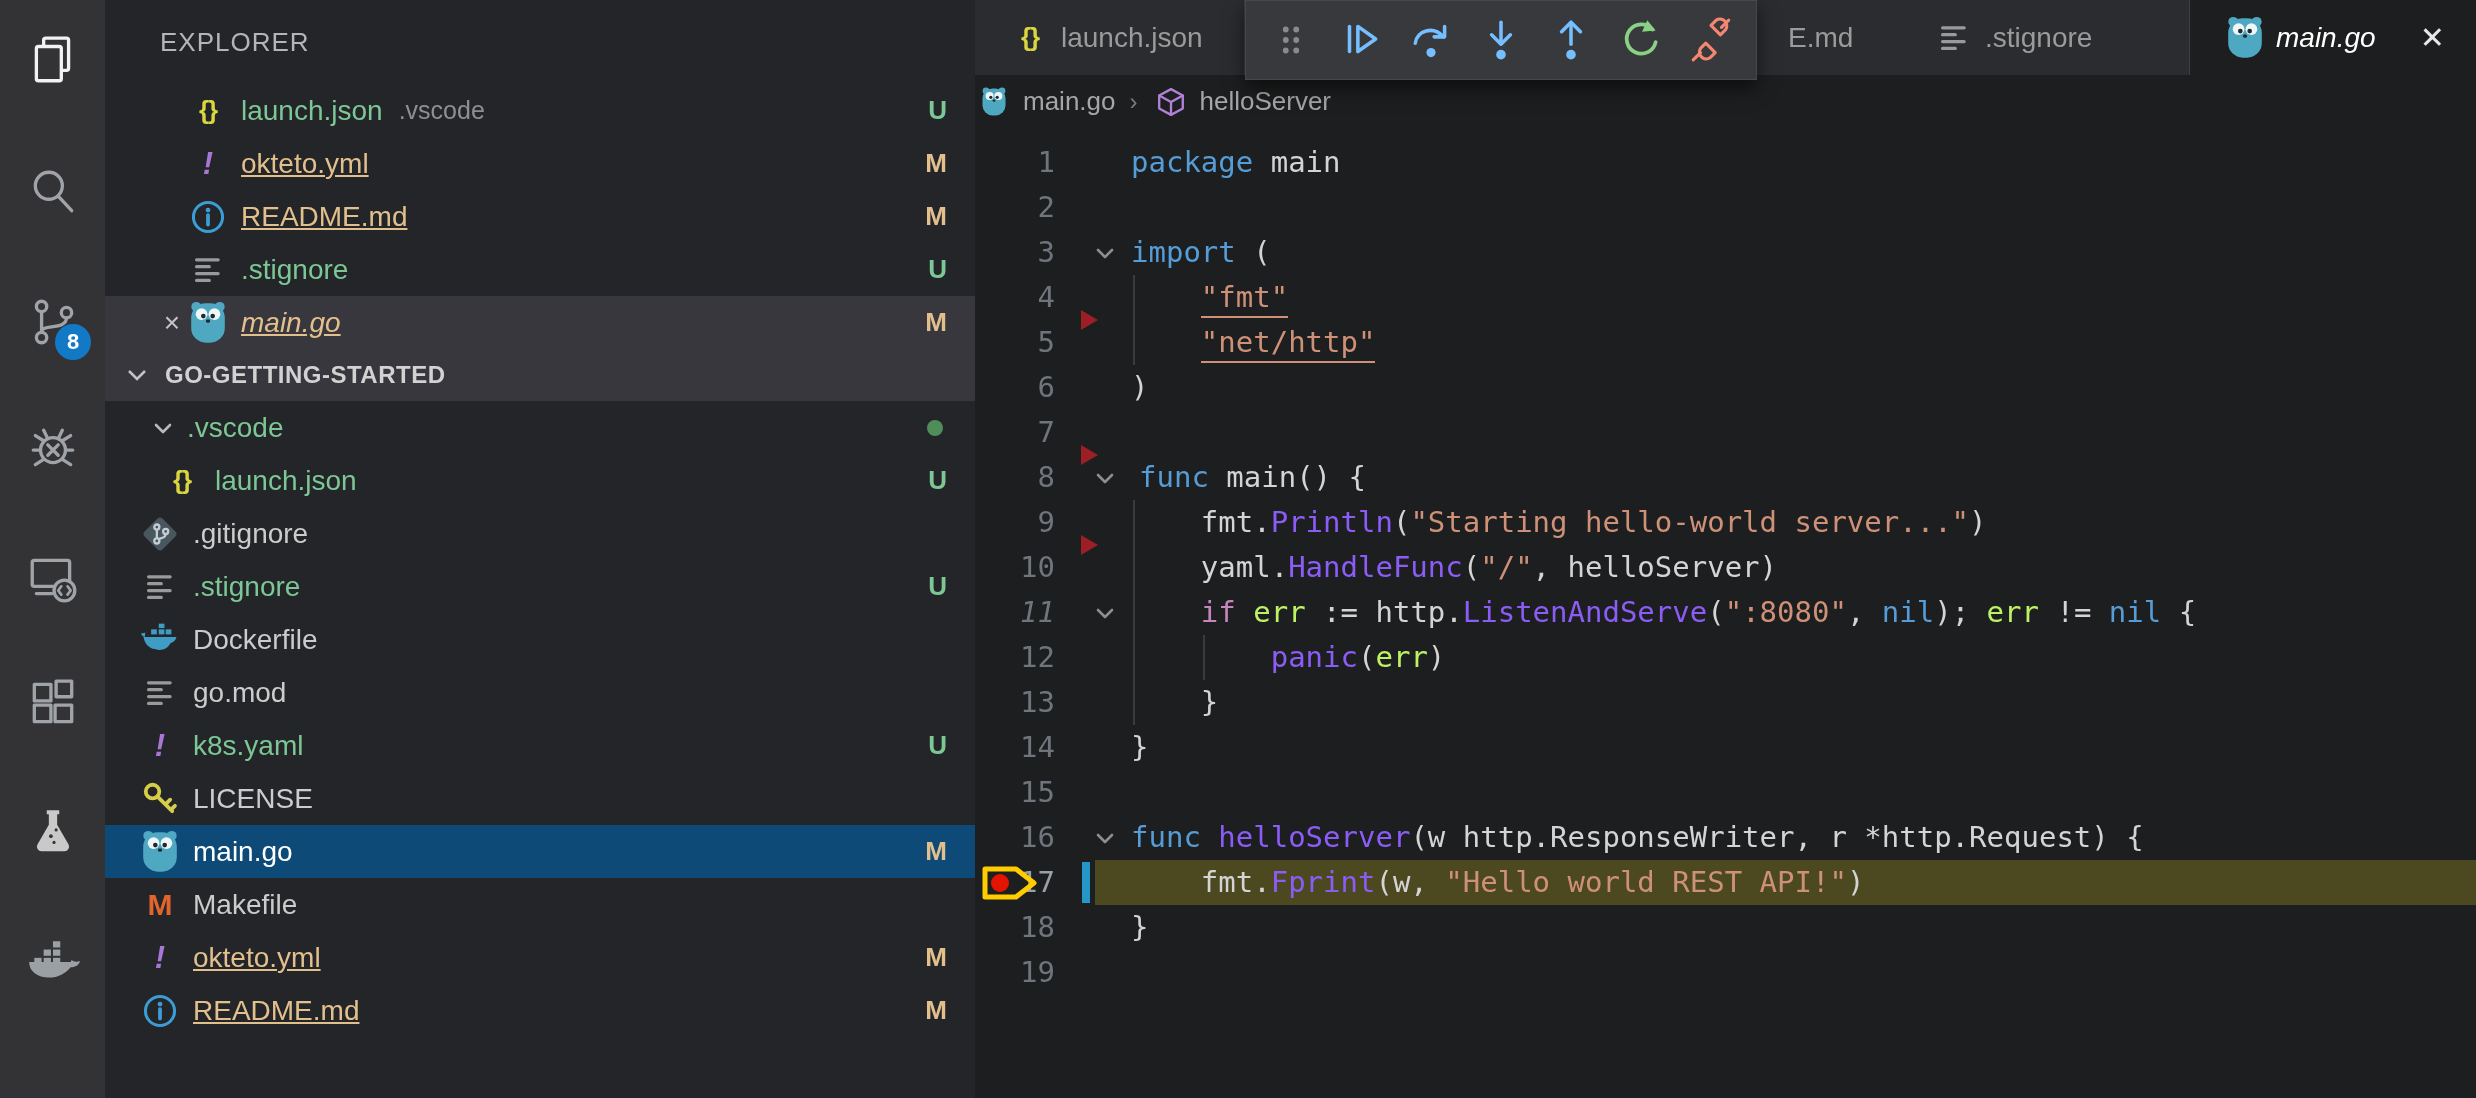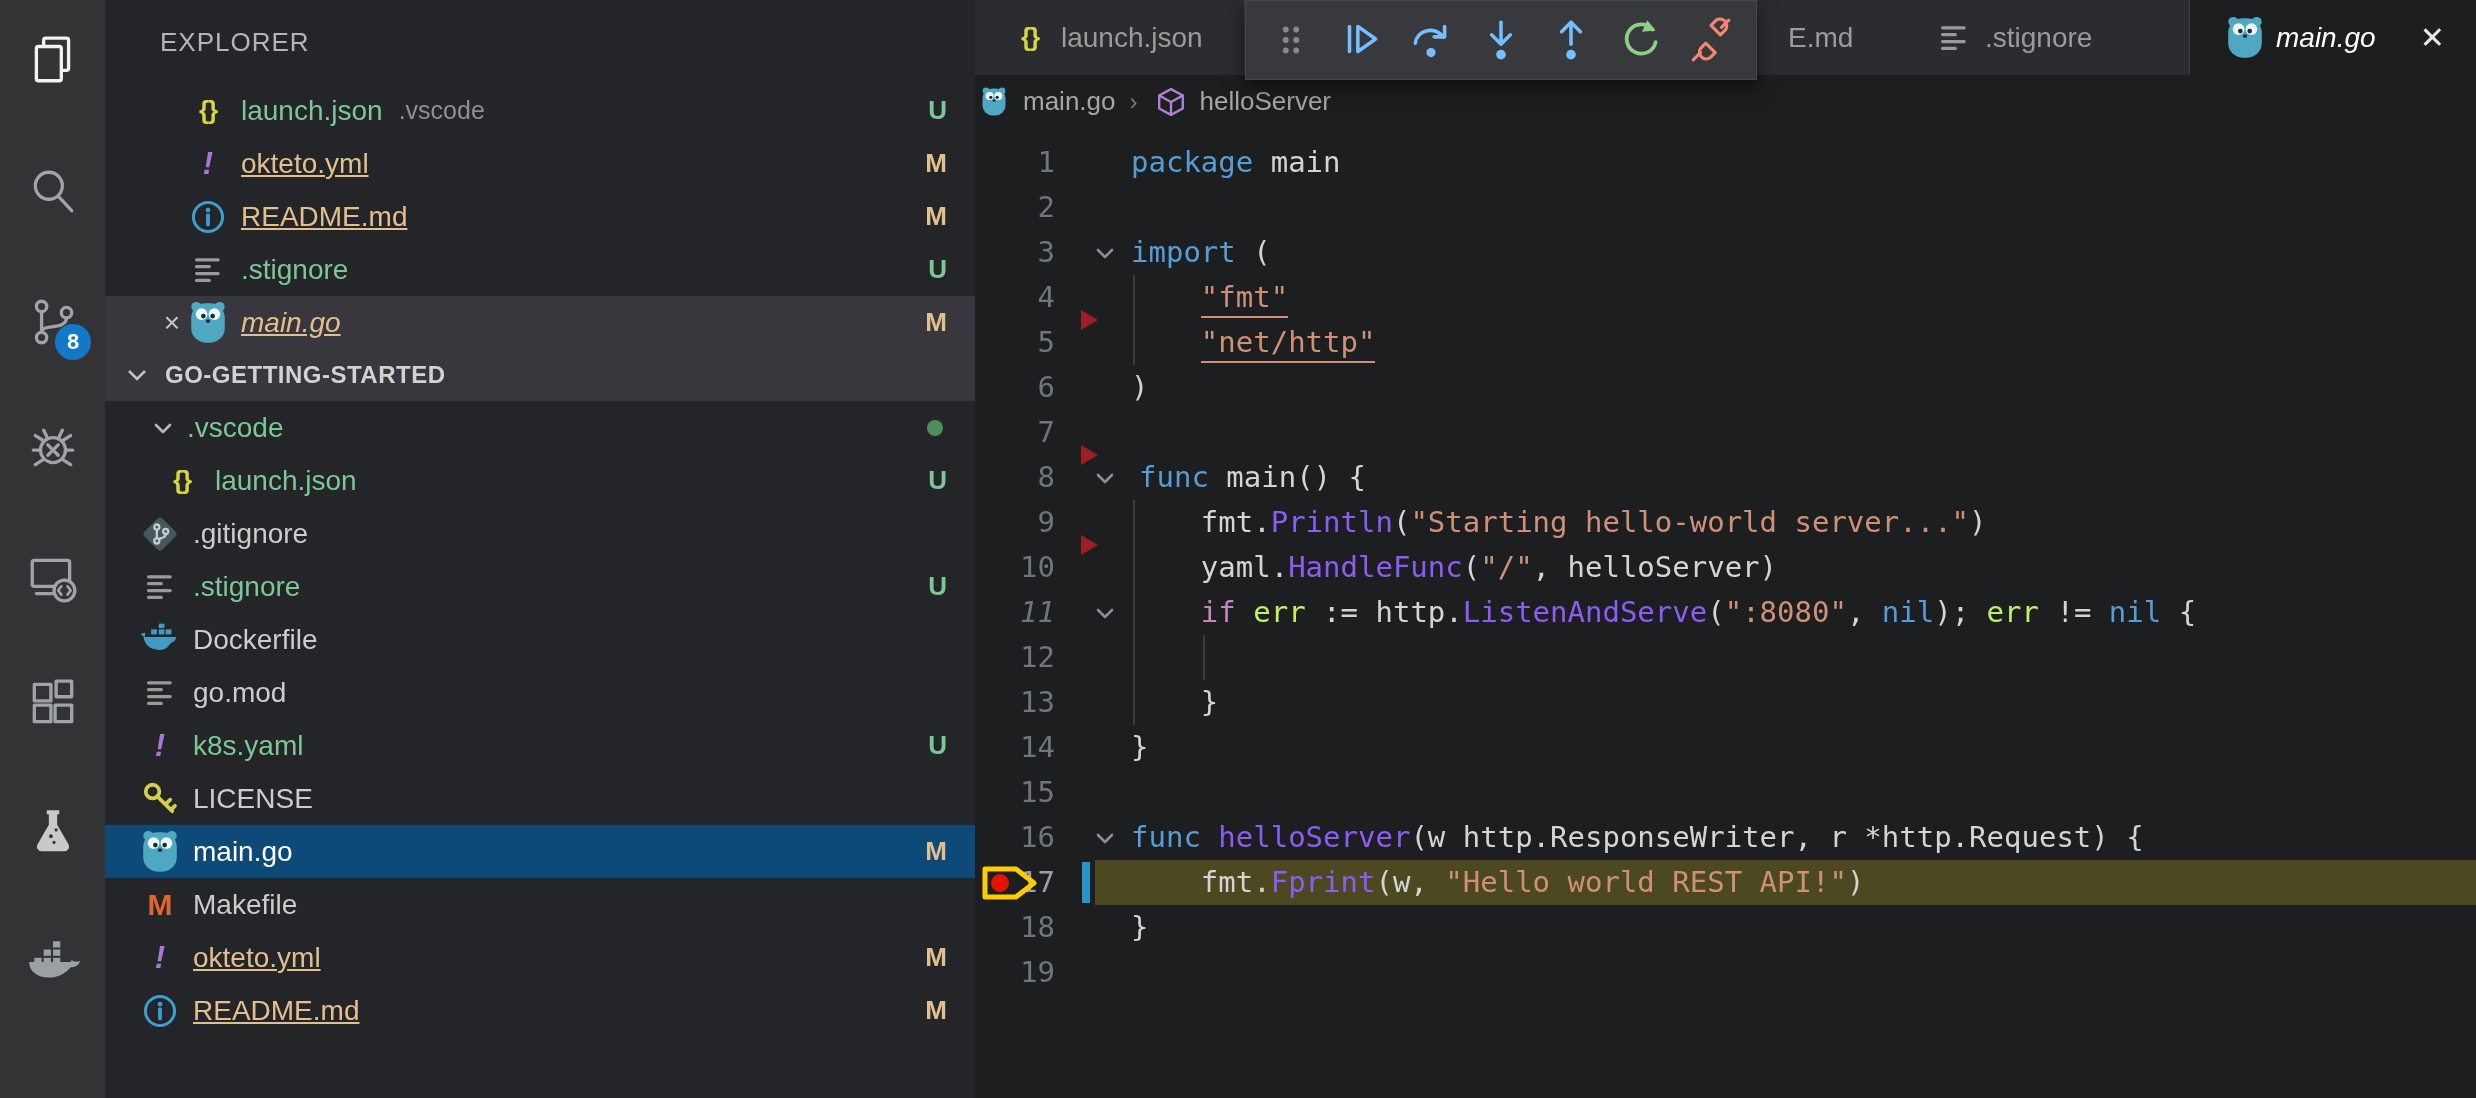--- a/index.html
+++ b/index.html
@@ -516,20 +516,21 @@
         <div class="cl-text" style="top: 282px;"></div>
         <div class="cl-num" style="top: 327px;">8</div>
         <div class="cl-text" style="top: 327px; margin-left: 8px;"><span class="c-kw">func</span><span class="c-pl"> main() {</span></div>
         <div class="cl-num" style="top: 372px;">9</div>
         <div class="cl-text" style="top: 372px;"><span class="c-pl">    fmt.</span><span class="c-fn">Println</span><span class="c-pl">(</span><span class="c-str">"Starting hello-world server..."</span><span class="c-pl">)</span></div>
         <div class="cl-num" style="top: 417px;">10</div>
         <div class="cl-text" style="top: 417px;"><span class="c-pl">    yaml.</span><span class="c-fn">HandleFunc</span><span class="c-pl">(</span><span class="c-str">"/"</span><span class="c-pl">, helloServer)</span></div>
         <div class="cl-num" style="top: 462px; font-style: italic;">11</div>
         <div class="cl-text" style="top: 462px;"><span class="c-pl">    </span><span class="c-ctrl">if</span><span class="c-pl"> </span><span class="c-vr">err</span><span class="c-pl"> := http.</span><span class="c-fn">ListenAndServe</span><span class="c-pl">(</span><span class="c-str">":8080"</span><span class="c-pl">, </span><span class="c-kw">nil</span><span class="c-pl">); </span><span class="c-vr">err</span><span class="c-pl"> != </span><span class="c-kw">nil</span><span class="c-pl"> {</span></div>
         <div class="cl-num" style="top: 507px;">12</div>
+        <div class="cl-text" style="top: 507px;"><span class="c-pl">        </span><span class="c-fn">panic</span><span class="c-pl">(</span><span class="c-vr">err</span><span class="c-pl">)</span></div>
         <div class="cl-num" style="top: 552px;">13</div>
         <div class="cl-text" style="top: 552px;"><span class="c-pl">    }</span></div>
         <div class="cl-num" style="top: 597px;">14</div>
         <div class="cl-text" style="top: 597px;"><span class="c-pl">}</span></div>
         <div class="cl-num" style="top: 642px;">15</div>
         <div class="cl-text" style="top: 642px;"></div>
         <div class="cl-num" style="top: 687px;">16</div>
         <div class="cl-text" style="top: 687px;"><span class="c-kw">func</span><span class="c-pl"> </span><span class="c-fn">helloServer</span><span class="c-pl">(w http.ResponseWriter, r *http.Request) {</span></div>
         <div class="cl-num" style="top: 732px; color: rgb(154, 160, 166);">17</div>
         <div class="cl-text" style="top: 732px;"><span class="c-pl">    fmt.</span><span class="c-fn">Fprint</span><span class="c-pl">(w, </span><span class="c-str">"Hello world REST API!"</span><span class="c-pl">)</span></div>

